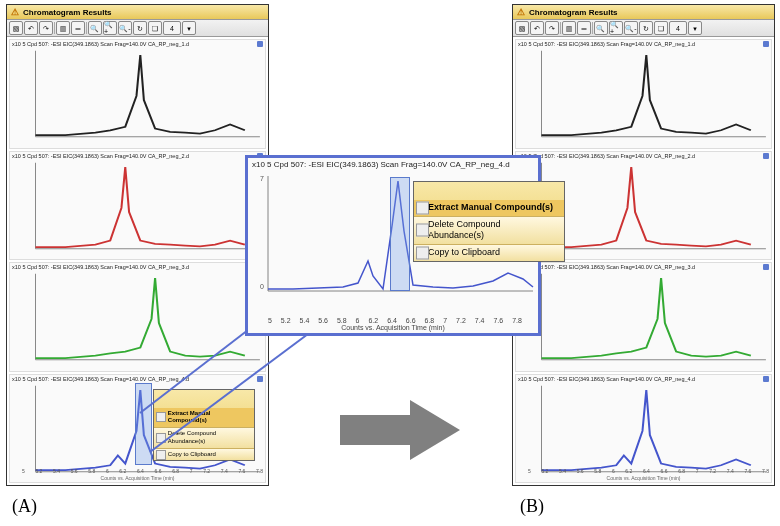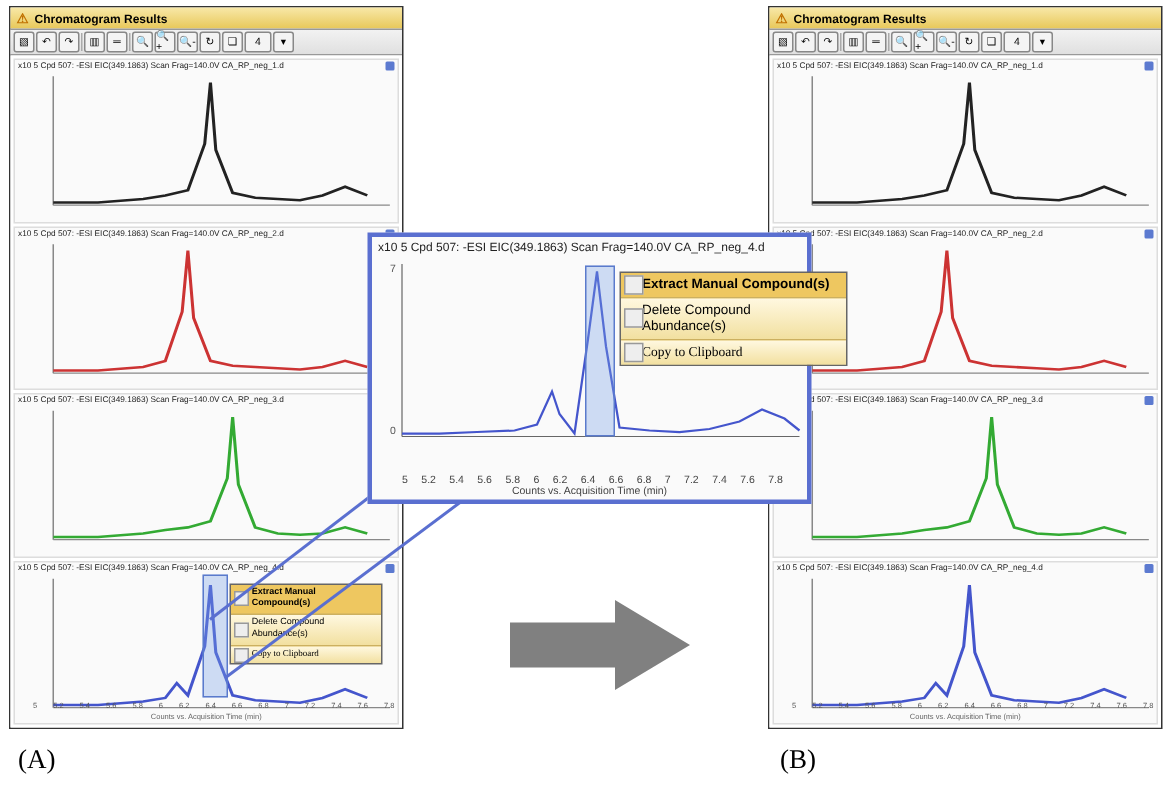--- a/index.html
+++ b/index.html
@@ -135,22 +135,23 @@
   .ctx-menu.big { font-size: 9px; }
   .ctx-menu .mi {
     padding: 2px 6px 2px 14px;
     border-bottom: 1px solid #ccb060;
     position: relative;
     background: linear-gradient(#fff8e0, #f2e0a0);
   }
   .ctx-menu .mi:first-child {
     background: #eec760;
     font-weight: bold;
-  }
-  .ctx-menu .mi:last-child { border-bottom: none; font-family: Liberation Serif, serif; }
+    margin-top: 18px;
+  }
+  .ctx-menu .mi:last-child { border-bottom: none; }
   .ctx-menu .mi::before {
     content: "";
     position: absolute;
     left: 2px;
     top: 50%;
     transform: translateY(-50%);
     width: 8px;
     height: 8px;
     border: 1px solid #999;
     background: #eee;

